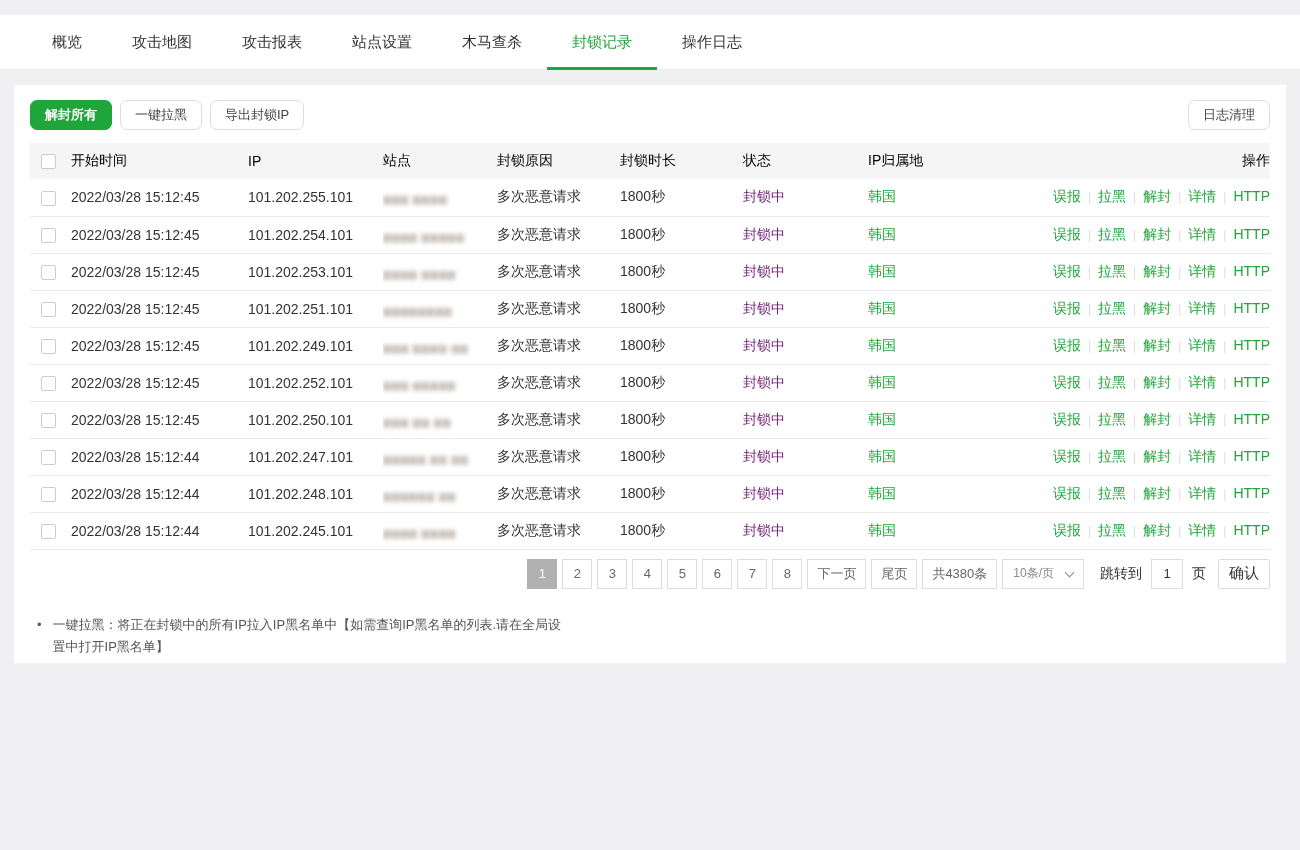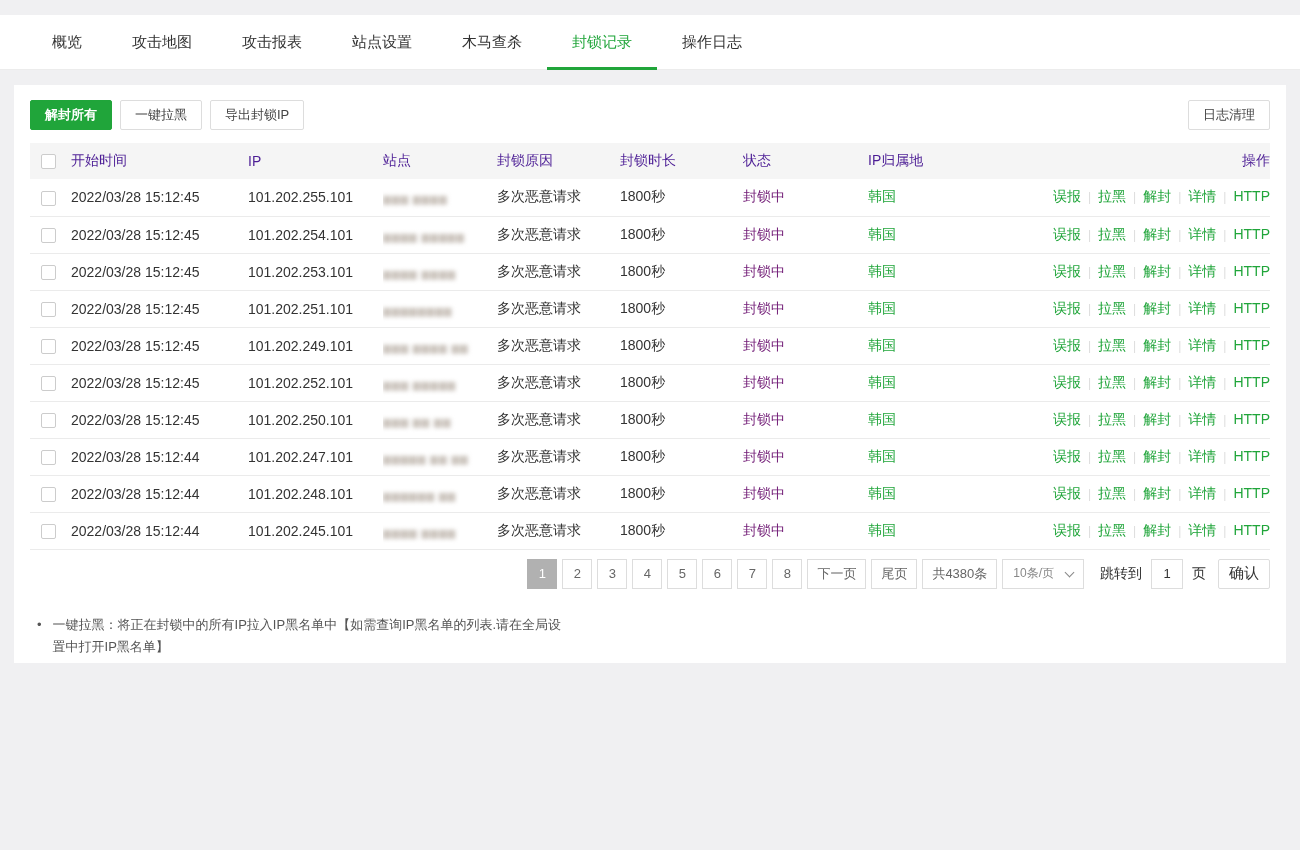--- a/index.html
+++ b/index.html
@@ -41,30 +41,30 @@
     margin:15px 14px 0;
     background:#fff;
     padding:15px 16px 14px;
     height:578px;
   }
 
   
   .toolbar { display:flex; align-items:center; height:30px; margin-bottom:13px; }
   .btn {
     height:30px; line-height:28px; font-size:13px;
-    border-radius:2px; padding:0 14px; cursor:pointer; white-space:nowrap;
+    border-radius:7px; padding:0 14px; cursor:pointer; white-space:nowrap;
   }
   .btn-green { background:#20a53a; border:1px solid #20a53a; color:#fff; font-weight:bold; }
   .btn-outline { background:#fff; border:1px solid #ddd; color:#444; margin-left:8px; }
   .toolbar-right { margin-left:auto;text-align:right; }
 
   
   table { width:100%; border-collapse:collapse; table-layout:fixed; font-size:14px; }
   thead tr { background:#f5f5f5; height:36px; }
-  th { font-weight:normal; text-align:left; color:#4c1d95; overflow:hidden; white-space:nowrap; }
+  th { font-weight:normal; text-align:left; color:#000000; overflow:hidden; white-space:nowrap; }
   tbody tr { height:37px; border-bottom:1px solid #ebebeb; }
   td { overflow:hidden; white-space:nowrap; }
 
   .col-cb       { width:41px; padding-left:11px; }
   .col-time     { width:177px; }
   .col-ip       { width:135px; }
   .col-site     { width:114px; }
   .col-reason   { width:123px; }
   .col-duration { width:123px; }
   .col-status   { width:125px; }

